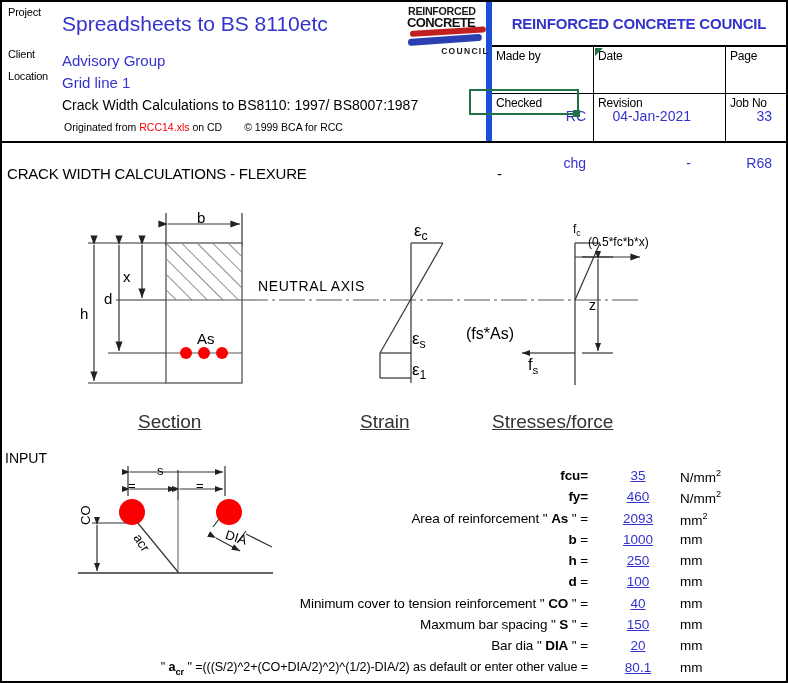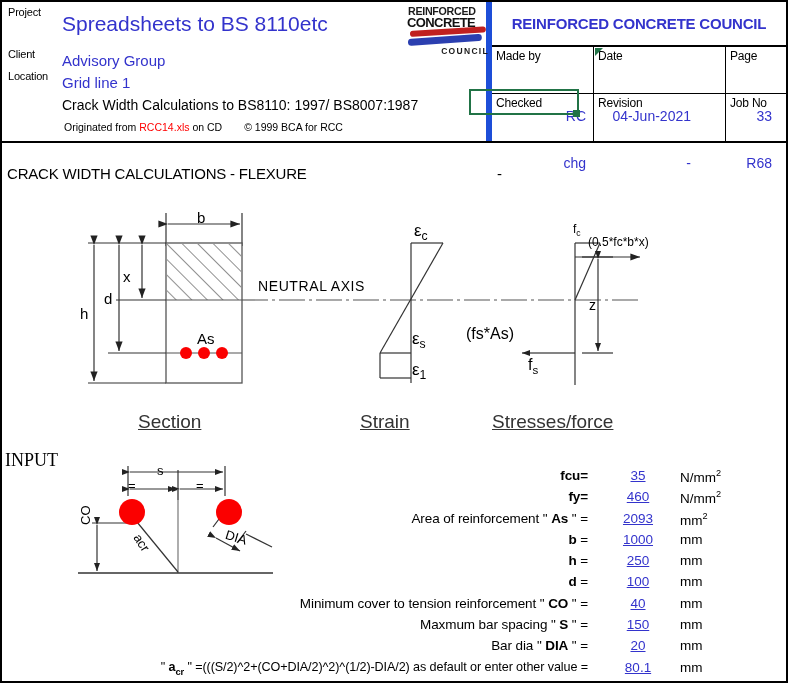--- a/index.html
+++ b/index.html
@@ -158,21 +158,21 @@
     border:2px solid #000;border-top:none;
   }
   .main-title{
     position:absolute;left:7px;top:165px;font-size:15px;color:#000;
     letter-spacing:-0.2px;
   }
   .main-dash{
     position:absolute;left:497px;top:165px;font-size:15px;color:#000;
   }
   .input-label{
-    position:absolute;left:5px;top:450px;font-size:18px;color:#000;font-family:Liberation Serif, serif;
+    position:absolute;left:5px;top:450px;font-size:14px;color:#000;
   }
 
   
   svg.draw{
     position:absolute;left:0;top:0;width:788px;height:683px;
     pointer-events:none;
   }
 
   
   .cap{
@@ -277,21 +277,21 @@
         <span>REINFORCED CONCRETE COUNCIL</span>
       </div>
       <div class="rcc-grid">
         <div class="rcc-row r1">
           <div class="rcc-c c1">
             <div class="ch">Made by</div>
             <div class="cv">RC</div>
           </div>
           <div class="rcc-c c2">
             <div class="ch">Date</div>
-            <div class="cv">04-Jun-2021</div>
+            <div class="cv">04-Jan-2021</div>
           </div>
           <div class="rcc-c c3">
             <div class="ch">Page</div>
             <div class="cv">33</div>
           </div>
         </div>
         <div class="rcc-row r2">
           <div class="rcc-c c1">
             <div class="ch">Checked</div>
             <div class="cv">chg</div>

